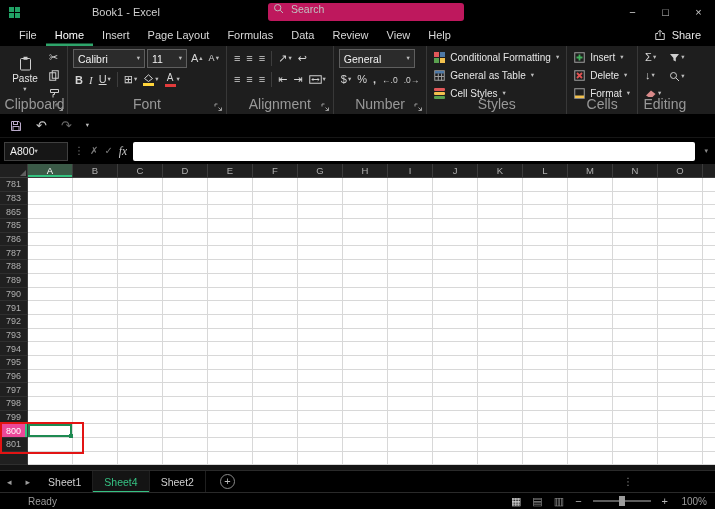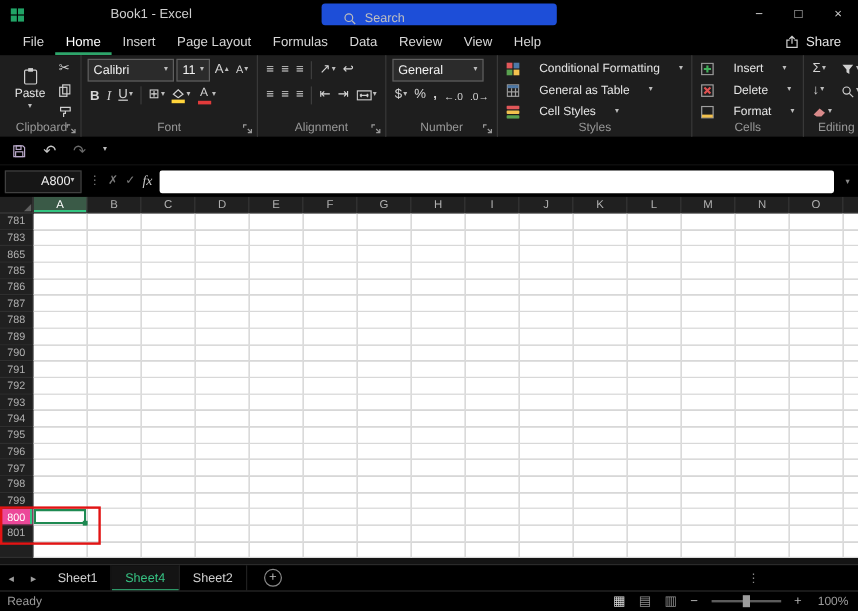--- a/index.html
+++ b/index.html
@@ -5,59 +5,59 @@
   *{box-sizing:border-box;margin:0;padding:0}
   html,body{width:715px;height:509px}
   body{background:#000;font-family:"Liberation Sans",sans-serif;overflow:hidden}
   .app{width:715px;height:509px;display:flex;flex-direction:column;color:#e2e2e2;font-size:11px;background:#000}
 
   
   .titlebar{height:24px;background:#000;display:flex;align-items:center;position:relative;flex:0 0 auto}
   .app-icon{width:11px;height:11px;margin-left:9px;display:grid;grid-template-columns:1fr 1fr;grid-template-rows:1fr 1fr;gap:1px}
   .app-icon i{background:#21a366}
   .tb-title{font-size:11px;color:#cfcfcf;margin-left:72px;white-space:nowrap}
-  .searchbox{position:absolute;left:268px;top:3px;width:196px;height:18px;background:#1d4ed8;border-radius:3px;display:flex;align-items:flex-end;gap:7px;padding-left:18px;color:#c0c0c0;font-size:10.5px}
+  .searchbox{position:absolute;left:268px;top:3px;width:196px;height:18px;background:#be185d;border-radius:3px;display:flex;align-items:flex-start;gap:7px;padding-left:5px;color:#c0c0c0;font-size:10.5px}
   .win{margin-left:auto;display:flex;height:24px}
   .wbtn{width:33px;display:flex;align-items:center;justify-content:center;color:#cfcfcf;font-size:11px}
 
   
   .tabrow{height:22px;background:#000;display:flex;align-items:center;padding-left:10px;flex:0 0 auto}
   .rtab{padding:0 9px;font-size:11px;color:#d8d8d8;height:22px;display:flex;align-items:center}
   .rtab.active{color:#fff;box-shadow:inset 0 -2.5px 0 #2ea56b}
   .share-btn{margin-left:auto;margin-right:14px;display:flex;align-items:center;gap:6px;font-size:11px;color:#e6e6e6}
 
   
   .ribbon{height:68px;background:#1e1e1e;display:flex;align-items:stretch;padding-left:2px;flex:0 0 auto}
   .rgroup{position:relative;padding:3px 5px 13px 5px;display:flex;gap:4px}
   .rgroup + .rgroup{border-left:1px solid #383838}
-  .g-label{position:absolute;bottom:2px;left:0;right:0;text-align:center;font-size:10px;color:#989898;pointer-events:none}
+  .g-label{position:absolute;bottom:2px;left:0;right:0;text-align:center;font-size:14px;color:#989898;pointer-events:none}
   .launcher{position:absolute;bottom:2px;right:3px;width:9px;height:9px;display:flex}
   .gcol{display:flex;flex-direction:column;gap:2px}
   .grow{display:flex;align-items:center;gap:2px;height:19px}
   .paste-btn{width:36px;height:50px;display:flex;flex-direction:column;align-items:center;justify-content:center;gap:2px;color:#e6e6e6;font-size:10px}
   .rbtn{display:flex;align-items:center;gap:1px;height:17px;padding:0 2px;color:#d5d5d5}
   .glyph{font-size:11px;line-height:1}
   .caret{font-size:6.5px;color:#bdbdbd;line-height:1}
   .combo{height:19px;background:#2b2b2b;border:1px solid #5f5f5f;display:flex;align-items:center;justify-content:space-between;padding:0 4px;font-size:10.5px;color:#f2f2f2}
-  .font-name{width:72px}.font-size{width:28px}.num-fmt{width:76px}
+  .font-name{width:72px}.font-size{width:40px}.num-fmt{width:76px}
   .b{font-weight:bold}.i{font-style:italic;font-family:"Liberation Serif",serif}.uline{text-decoration:underline}
   .color-a{display:flex;flex-direction:column;align-items:center;line-height:1}
   .bar{width:11px;height:3px;margin-top:1px;display:block}
   .vdiv{width:1px;height:15px;background:#3d3d3d;margin:0 2px}
-  .menu-row{display:flex;align-items:center;gap:16px;height:17px;font-size:10px;color:#e6e6e6;white-space:nowrap;padding:0 2px}
+  .menu-row{display:flex;align-items:center;gap:5px;height:17px;font-size:10px;color:#e6e6e6;white-space:nowrap;padding:0 2px}
   .decbtn{font-size:8.5px;color:#d5d5d5;padding:0 2px}
 
   
   .qat{height:24px;background:#000;display:flex;align-items:center;gap:14px;padding-left:10px;flex:0 0 auto;border-bottom:1px solid #161616}
   .qbtn{color:#c9c9c9;font-size:13px;display:flex;align-items:center;line-height:1}
   .qbtn.dim{color:#6a6a6a}
 
   
   .fbar{height:26px;background:#000;display:flex;align-items:center;padding:0 4px;gap:6px;flex:0 0 auto}
-  .namebox{width:64px;height:19px;border:1px solid #404040;background:#161616;display:flex;align-items:center;justify-content:flex-end;padding:0 5px;font-size:10.5px;color:#f0f0f0}
+  .namebox{width:64px;height:19px;border:1px solid #404040;background:#161616;display:flex;align-items:center;justify-content:flex-start;padding:0 5px;font-size:10.5px;color:#f0f0f0}
   .fb-ico{color:#7a7a7a;font-size:10px;line-height:1}
   .fx{font-style:italic;font-family:"Liberation Serif",serif;color:#c8c8c8;font-size:11.5px}
   .fb-input{flex:1;height:19px;border:none;border-radius:2px;background:#fff;color:#111;font-size:11px;padding:0 5px;outline:none}
   .fb-expand{color:#8a8a8a;font-size:7px;padding:0 3px}
 
   
   .gridwrap{flex:1;position:relative;background:#141414;overflow:hidden}
   .col-headers{display:flex;height:14px;background:#202020}
   .corner{width:28px;flex:0 0 28px;position:relative;border-right:1px solid #3c3c3c;border-bottom:1px solid #3c3c3c;background:#202020}
   .corner .tri{position:absolute;right:1px;bottom:1px;width:0;height:0;border-left:6px solid transparent;border-bottom:6px solid #5f5f5f}
@@ -76,21 +76,21 @@
   
   .sheetbar{height:22px;background:#000;display:flex;align-items:center;border-top:1px solid #2a2a2a;flex:0 0 auto}
   .snav{color:#9c9c9c;font-size:9px;padding:0 7px}
   .stab{padding:0 11px;height:22px;display:flex;align-items:center;font-size:10.5px;color:#cfcfcf;border-right:1px solid #1f1f1f}
   .stab.active{color:#36c283;font-weight:normal;box-shadow:inset 0 -2px 0 #36c283;background:#141414}
   .addsheet{width:15px;height:15px;border:1px solid #8a8a8a;border-radius:50%;display:flex;align-items:center;justify-content:center;color:#bdbdbd;font-size:11px;margin-left:14px;line-height:1}
   .sheet-more{margin-left:auto;margin-right:82px;color:#8a8a8a;font-size:10px}
 
   
   .statusbar{height:17px;background:#000;display:flex;align-items:center;border-top:1px solid #2a2a2a;font-size:10px;color:#9c9c9c;flex:0 0 auto}
-  .sb-ready{margin-left:6px}
+  .sb-ready{margin-left:28px}
   .sb-right{margin-left:auto;display:flex;align-items:center;gap:11px;margin-right:8px}
   .viewico{font-size:11px;color:#8f8f8f;line-height:1}
   .viewico.active{color:#d8d8d8}
   .zbtn{font-size:11px;color:#b5b5b5;line-height:1}
   .zoom-track{width:58px;height:2px;background:#5c5c5c;position:relative}
   .zoom-thumb{position:absolute;left:26px;top:-4px;width:6px;height:10px;background:#9c9c9c}
   .zoom-label{min-width:28px;text-align:right}
 </style>
 </head>
 <body>

